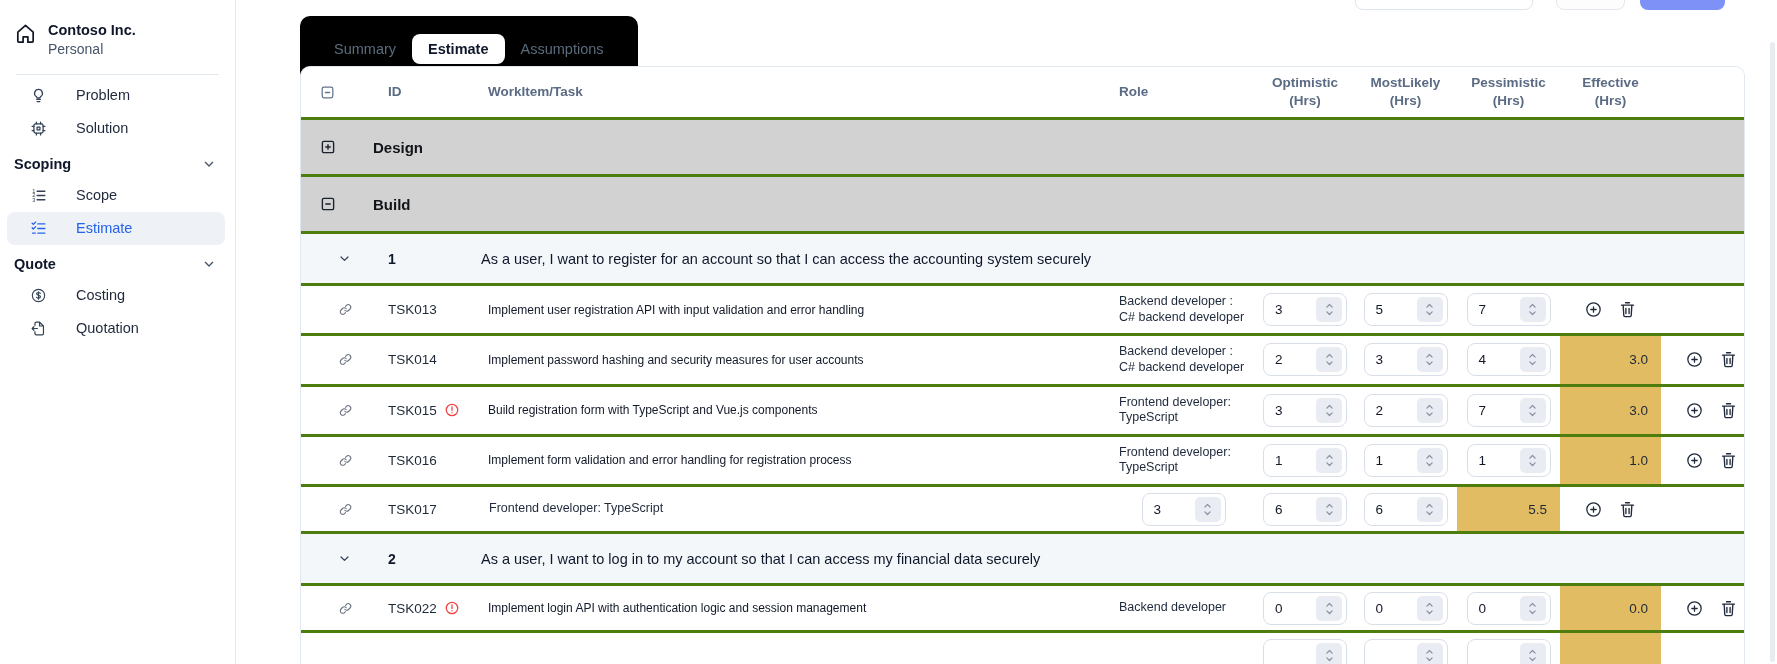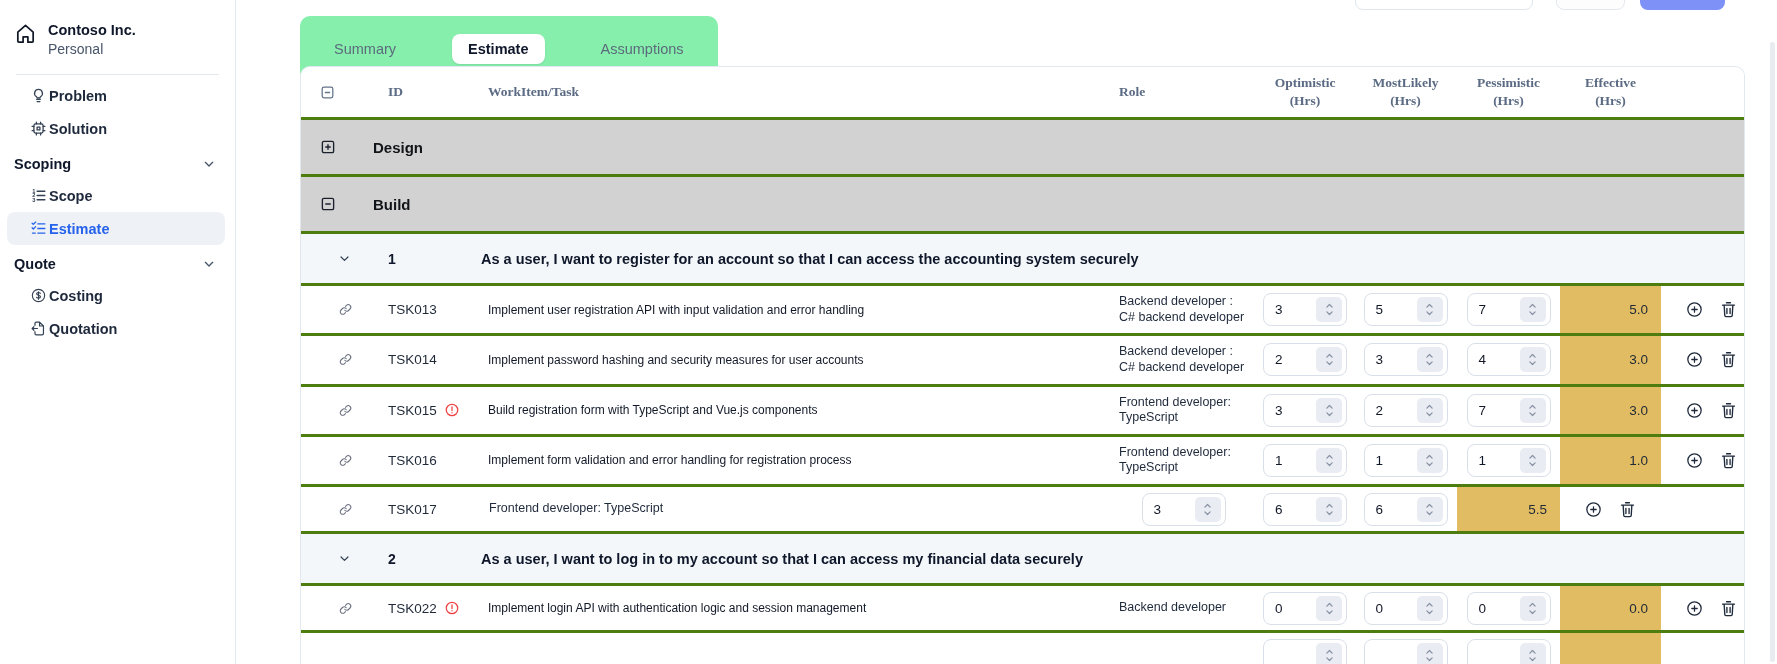--- a/index.html
+++ b/index.html
@@ -12,68 +12,68 @@
     background:#fff; border-right:1px solid #e2e8f0; padding-top:20px; }
   .org { display:flex; align-items:flex-start; gap:11px; padding:2px 14px; cursor:pointer; }
   .org .ic svg { width:23px; height:23px; }
   .org-name { font-size:14.5px; font-weight:700; color:#0f172a; line-height:1.2; }
   .org-sub { font-size:14px; color:#475569; margin-top:2px; }
   .side-divider { border:none; border-top:1px solid #e2e8f0; margin:15px 16px 4px 16px; }
   .nav-section-header { display:flex; align-items:center; justify-content:space-between;
     padding:11px 18px 7px 14px; cursor:pointer; }
   .nav-section-label { font-size:14.5px; font-weight:700; color:#0f172a; }
   .sec-chev svg { width:16px; height:16px; color:#475569; }
-  .nav-item { display:flex; align-items:flex-end; gap:2px; padding:8px 14px 8px 23px;
-    font-size:14.5px; color:#1e293b; cursor:pointer; border-radius:8px; margin:0 10px 0 7px;font-weight:bold; }
+  .nav-item { display:flex; align-items:flex-start; gap:29px; padding:8px 14px 8px 23px;
+    font-size:14.5px; color:#1e293b; cursor:pointer; border-radius:8px; margin:0 10px 0 7px; }
   .nav-item .ic svg { width:17px; height:17px; color:#334155; }
   .nav-item.active { background:#eef1f6; color:var(--accent-blue,#2563eb); }
   .nav-item.active .ic svg { color:var(--accent-blue,#2563eb); }
 
   
   .main { position:absolute; left:257px; top:0; width:1520px; height:664px; }
 
   
   .topbar-input { position:absolute; left:1098px; top:-20px; width:178px; height:30px;
     border:1px solid #dfe5ec; border-radius:8px; background:#fff; }
   .topbar-button { position:absolute; left:1299px; top:-20px; width:69px; height:30px;
     border:1px solid #e3e8ef; border-radius:8px; background:#fdfdfe; }
   .topbar-primary { position:absolute; left:1383px; top:-20px; width:85px; height:30px;
     border:none; border-radius:8px; background:var(--primary-button,#7e91f7); }
 
   
   .tabs { position:absolute; left:43px; top:16px; display:inline-flex; align-items:center;
-    background:#86efac; border-radius:10px; padding:18px;gap:40px; }
+    background:#000000; border-radius:10px; padding:18px; }
   .tab { padding:7px 16px; font-size:14.5px; color:#5b6b7c; font-weight:500;
     border-radius:8px; cursor:pointer; white-space:nowrap; }
   .tab.active { background:#fff; color:#0f172a; font-weight:700; box-shadow:0 1px 2px rgba(15,23,42,.10); }
 
   
   .card { position:absolute; left:43px; top:66px; width:1445px; height:598px;
     border:1px solid #e2e8f0; border-bottom:none; border-radius:10px 10px 0 0;
     overflow:hidden; background:#fff; }
   .trow { display:grid; grid-template-columns:60px 120px 630px 145px 98px 103px 103px 101px 85px;
     align-items:center; border-top:3px solid #4d7c0f; background:#fff; }
-  .trow.thead { border-top:none; height:50px;font-family:Liberation Serif, serif; }
+  .trow.thead { border-top:none; height:50px; }
   .cell { min-width:0; }
   .hcell { font-size:13.5px; font-weight:600; color:#5b6b84; line-height:1.3; }
   .hcell.center { text-align:center; }
   .h-id { padding-left:27px; } .h-task { padding-left:7px; } .h-role { padding-left:8px; }
   .c-sel { padding-left:18px; display:flex; align-items:center; }
   .sel-all svg { width:17px; height:17px; color:#64748b; cursor:pointer; }
 
   .row-group { height:57px; background:var(--group-row-bg,#d2d2d2); }
   .row-group .c-sel { padding-left:18px; }
   .row-group .g-ic svg { width:18px; height:18px; color:#1a202c; cursor:pointer; }
   .group-label { grid-column:2 / -1; padding-left:12px; font-size:15px; font-weight:600; color:#111418; }
 
   .row-story { min-height:52px; background:var(--story-row-bg,#f3f7fa); }
   .row-story .c-sel { padding-left:36px; }
   .story-chev svg { width:15px; height:15px; color:#334155; cursor:pointer; }
   .story-num { padding-left:27px; font-size:14px; font-weight:600; color:#0f172a; }
-  .story-title { grid-column:3 / -1; font-size:14.5px; font-weight:700; color:#0f172a;
+  .story-title { grid-column:3 / -1; font-size:14.5px; font-weight:400; color:#0f172a;
     padding-right:30px; }
 
   .row-task { min-height:47px; }
   .row-task .c-sel { padding-left:37px; }
   .link-ic svg { width:15px; height:15px; color:#6b7280; cursor:pointer; }
   .c-id { padding-left:27px; display:flex; align-items:center; gap:7px; }
   .tid { font-size:13.5px; color:#1f2937; }
   .warn-ic svg { width:16px; height:16px; color:var(--warning-red,#ef4444); }
   .c-task { padding-left:7px; padding-right:24px; font-size:12px; color:#111827; }
   .c-role { padding:8px 8px 8px 8px; font-size:12.5px; line-height:1.25; color:#1e293b; }
@@ -321,21 +321,20 @@
                   </svg>
                 </span>
                 <span class="step-btn">
                   <svg viewBox="0 0 12 8" width="9" height="6" fill="none" stroke="currentColor" stroke-width="1.7" stroke-linecap="round" stroke-linejoin="round">
                     <path d="M2.5 2.5 6 6l3.5-3.5"></path>
                   </svg>
                 </span>
               </span>
             </div>
           </div>
-          <div class="cell cell-eff">5.0</div>
           <div class="cell c-actions">
             <span class="ic act-ic">
               <svg viewBox="0 0 24 24" fill="none" stroke="currentColor" stroke-width="1.6" stroke-linecap="round" stroke-linejoin="round">
                 <circle cx="12" cy="12" r="8.4"></circle>
                 <path d="M12 8.6v6.8M8.6 12h6.8"></path>
               </svg>
             </span>
             <span class="ic act-ic">
               <svg viewBox="0 0 24 24" fill="none" stroke="currentColor" stroke-width="1.7" stroke-linecap="round" stroke-linejoin="round">
                 <path d="M4.5 6.5h15M9.5 3.5h5M6.5 6.5l.8 13.1a1.5 1.5 0 0 0 1.5 1.4h6.4a1.5 1.5 0 0 0 1.5-1.4l.8-13.1M10 10.5v6.5M14 10.5v6.5"></path>

